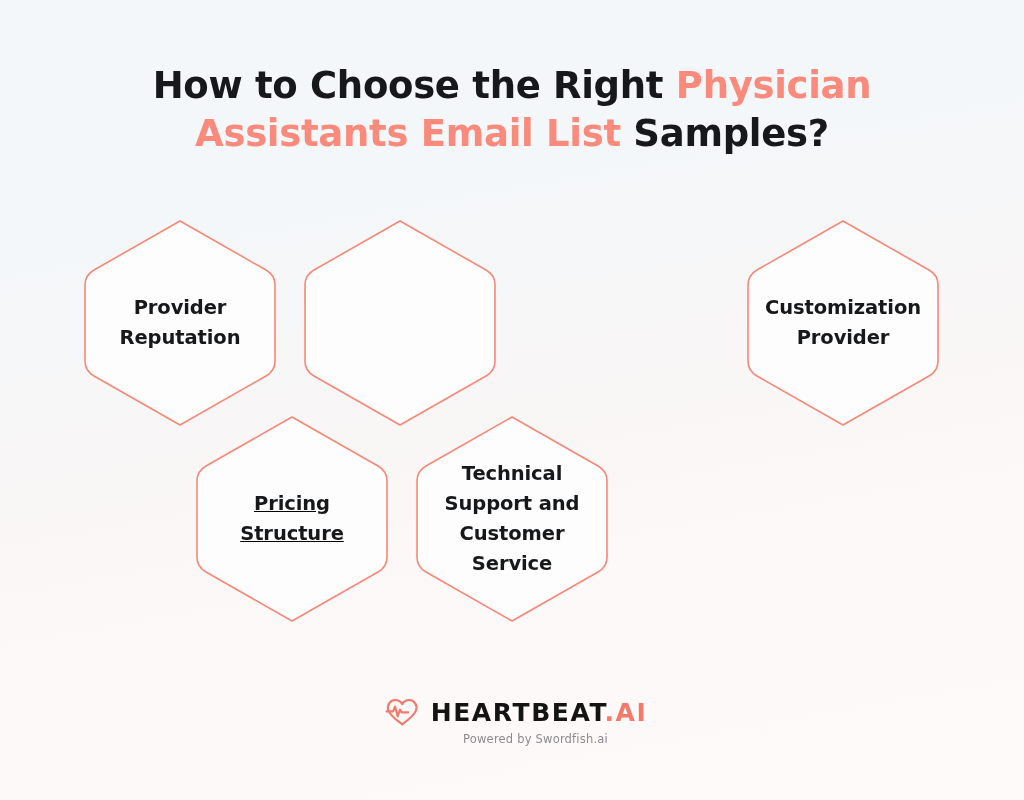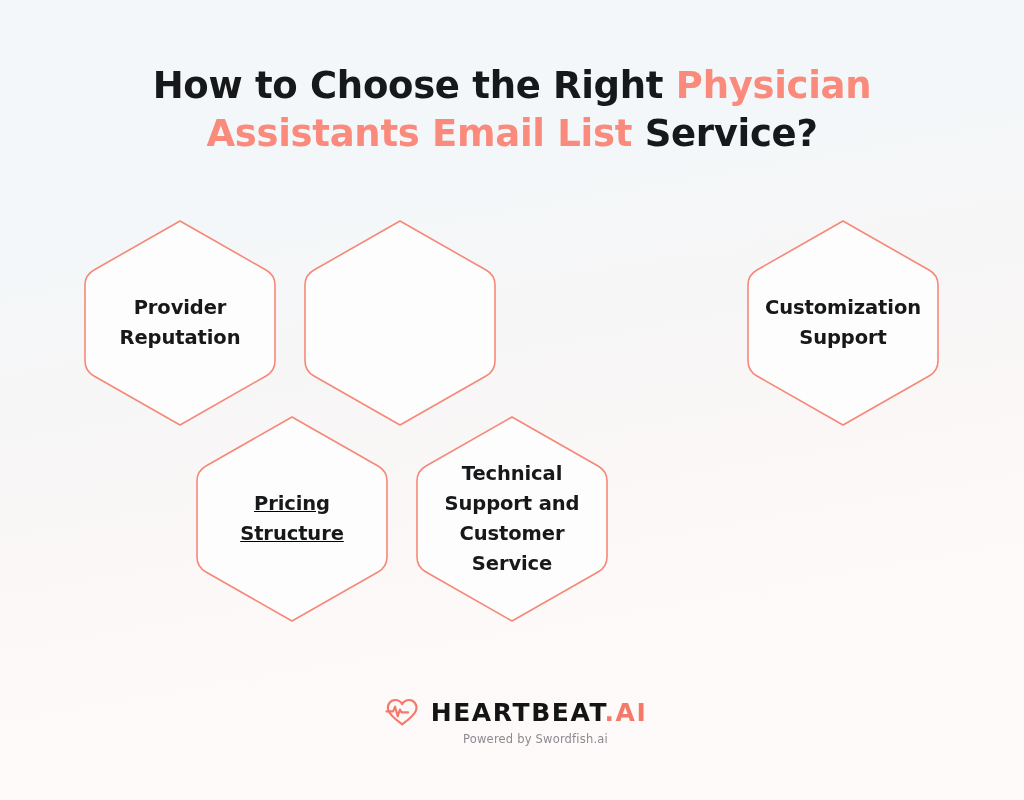--- a/index.html
+++ b/index.html
@@ -130,21 +130,21 @@
     padding-left: 39px;
   }
 </style>
 </head>
 <body>
 
 <div class="canvas">
 
   <div class="title-block">
     <div class="title-line"><span>How to Choose the Right </span><span class="accent">Physician</span></div>
-    <div class="title-line"><span class="accent">Assistants Email List</span><span> Service?</span></div>
+    <div class="title-line"><span class="accent">Assistants Email List</span><span> Samples?</span></div>
   </div>
 
   <div class="hex-field">
 
     <div class="hex hex-0">
       <svg viewBox="0 0 200 214" aria-hidden="true">
         <path d="M100 5 L186 54 Q195 59 195 69 L195 145 Q195 155 186 160 L100 209 Q100 209 100 209 L14 160 Q5 155 5 145 L5 69 Q5 59 14 54 Z" fill="#fdfdfd" stroke="#f58877" stroke-width="1.6" stroke-linejoin="round"></path>
       </svg>
       <div class="hex-label">Provider
 Reputation</div>
@@ -155,21 +155,21 @@
         <path d="M100 5 L186 54 Q195 59 195 69 L195 145 Q195 155 186 160 L100 209 Q100 209 100 209 L14 160 Q5 155 5 145 L5 69 Q5 59 14 54 Z" fill="#fdfdfd" stroke="#f58877" stroke-width="1.6" stroke-linejoin="round"></path>
       </svg>
     </div>
 
 
     <div class="hex hex-3">
       <svg viewBox="0 0 200 214" aria-hidden="true">
         <path d="M100 5 L186 54 Q195 59 195 69 L195 145 Q195 155 186 160 L100 209 Q100 209 100 209 L14 160 Q5 155 5 145 L5 69 Q5 59 14 54 Z" fill="#fdfdfd" stroke="#f58877" stroke-width="1.6" stroke-linejoin="round"></path>
       </svg>
       <div class="hex-label">Customization
-Support</div>
+Provider</div>
     </div>
 
     <div class="hex hex-4">
       <svg viewBox="0 0 200 214" aria-hidden="true">
         <path d="M100 5 L186 54 Q195 59 195 69 L195 145 Q195 155 186 160 L100 209 Q100 209 100 209 L14 160 Q5 155 5 145 L5 69 Q5 59 14 54 Z" fill="#fdfdfd" stroke="#f58877" stroke-width="1.6" stroke-linejoin="round"></path>
       </svg>
       <div class="hex-label">Pricing
 Structure</div>
     </div>
 

